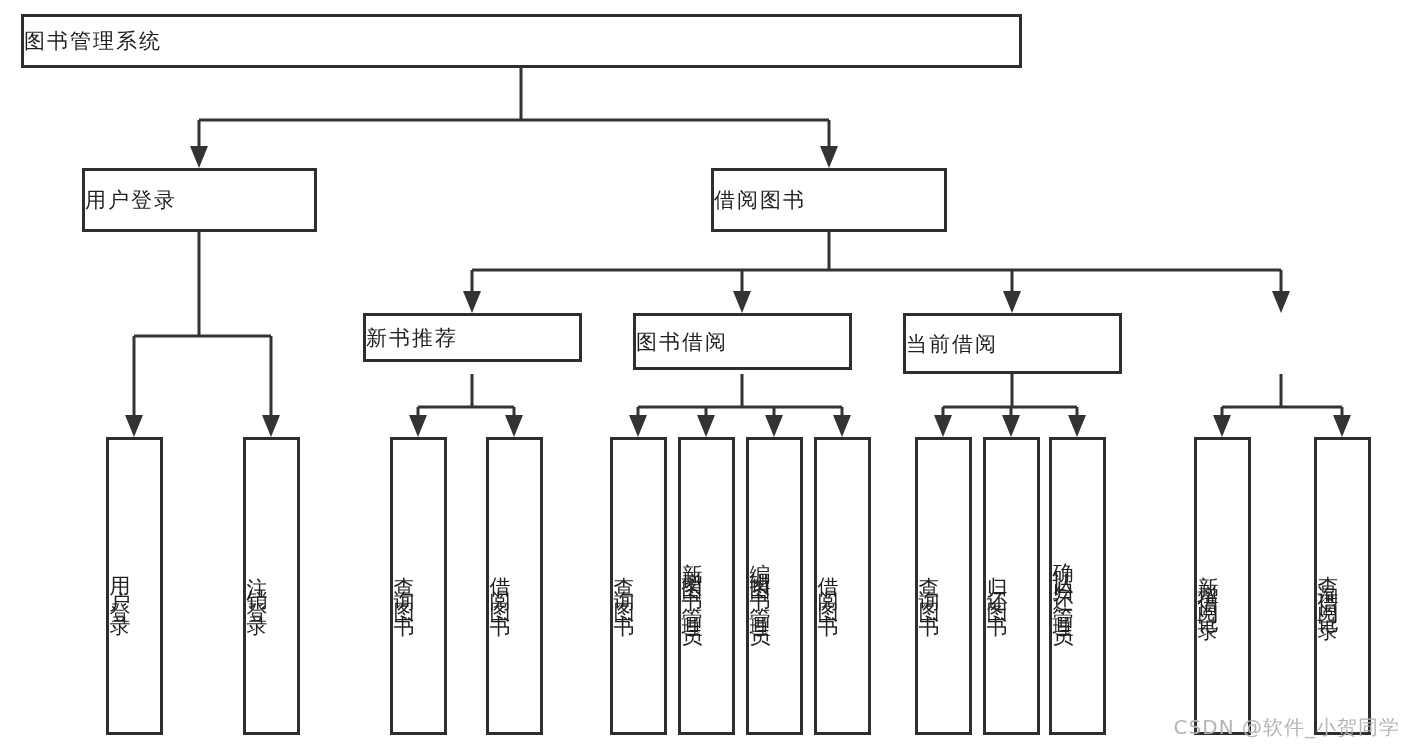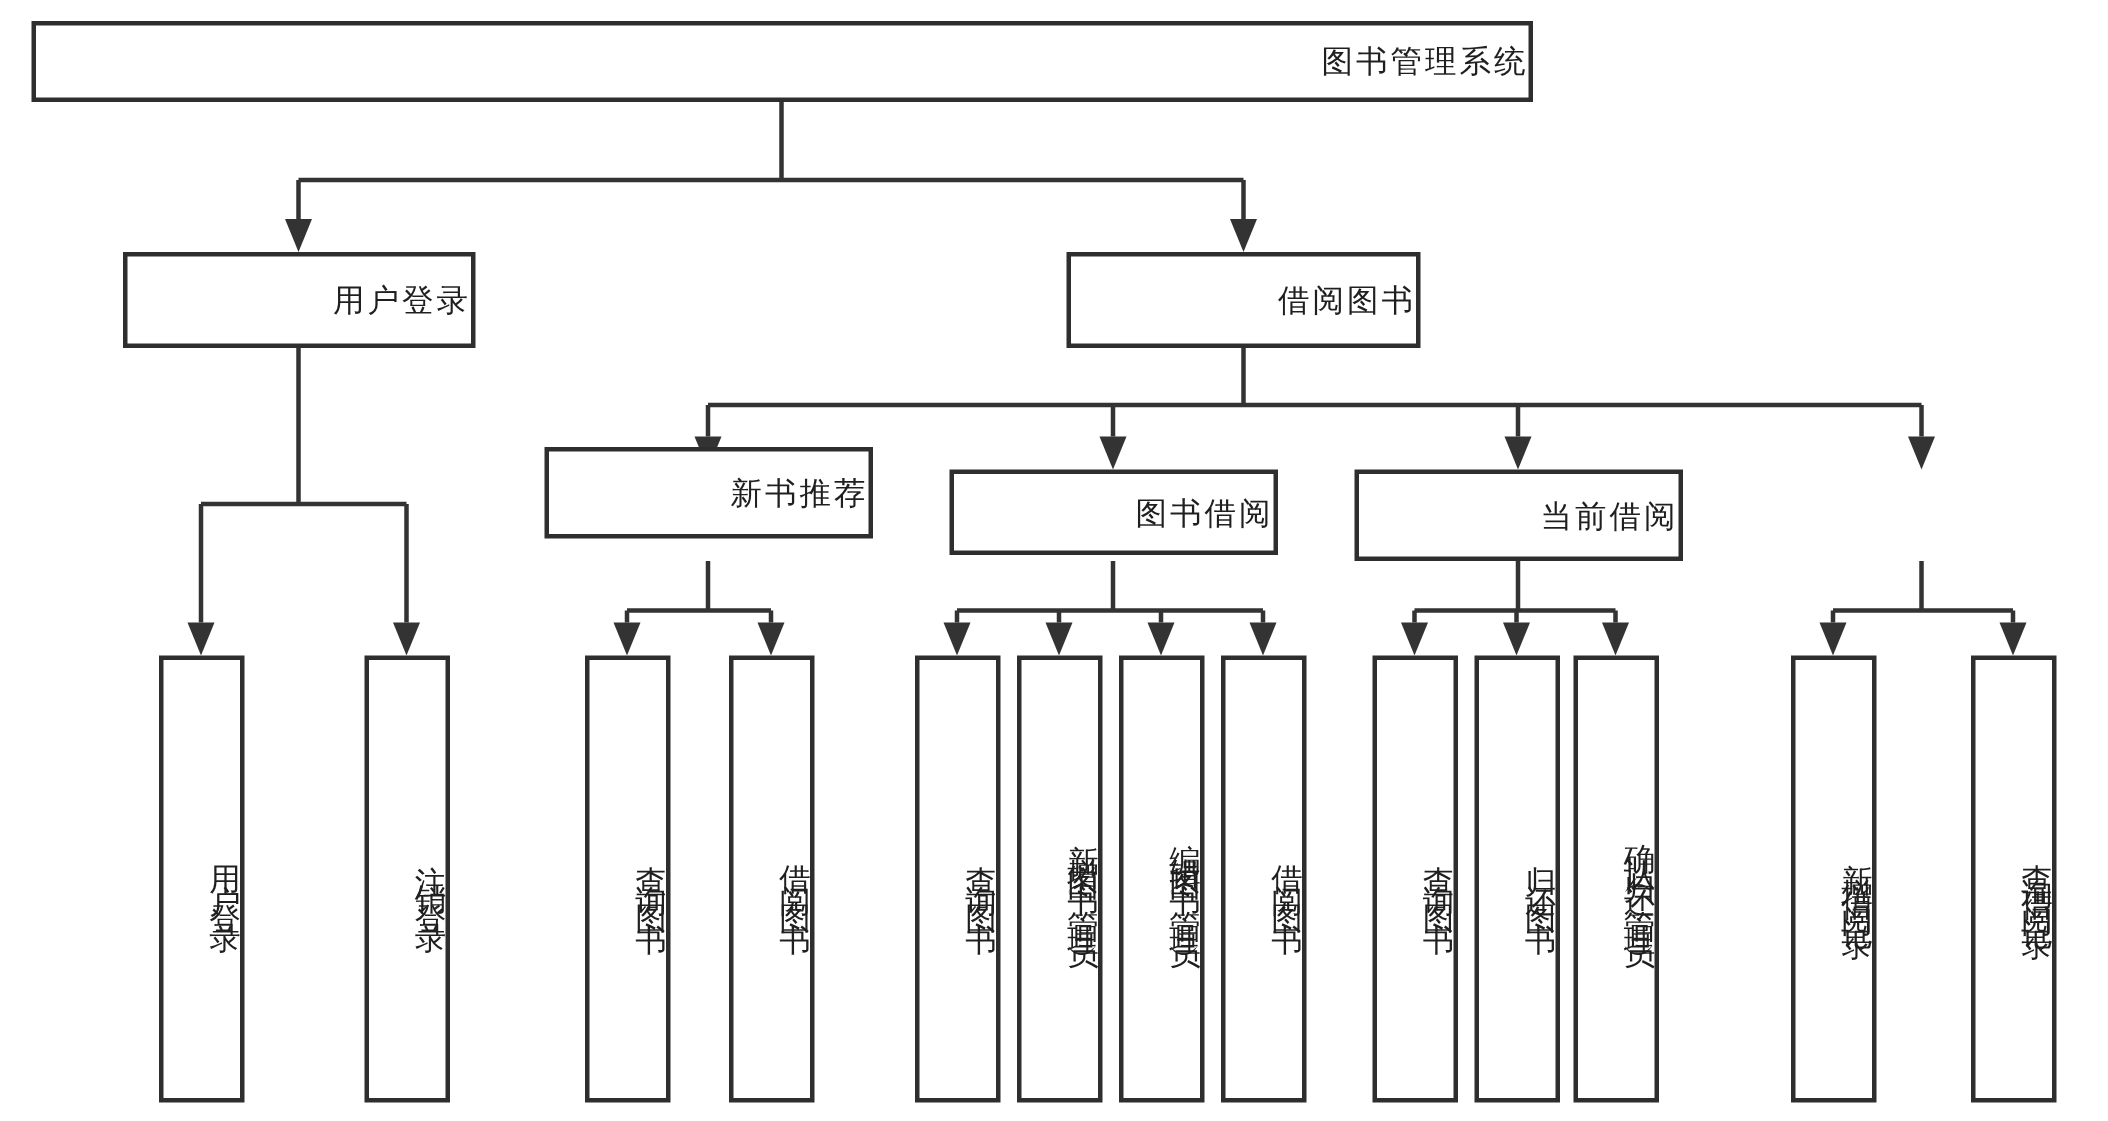--- a/index.html
+++ b/index.html
@@ -18,21 +18,21 @@
     overflow:hidden;
   }
   .stage svg{position:absolute;left:0;top:0;}
   .line{stroke:var(--line);stroke-width:3;fill:none;}
   .arrow{fill:var(--line);stroke:none;}
   .box{
     position:absolute;
     box-sizing:border-box;
     border:3px solid var(--border);
     background:#fff;
-    display:flex;align-items:center;justify-content:flex-end;
+    display:flex;align-items:center;justify-content:flex-start;
     color:var(--text);
     font-size:21px;
     letter-spacing:2px;
     text-align:center;
   }
   .leaf{top:437px;width:57px;height:298px;}
   .vtext{
     writing-mode:vertical-rl;
     text-orientation:mixed;
     letter-spacing:13px;
@@ -94,21 +94,21 @@
     <span>图书管理系统</span>
   </div>
 
   <div class="box" style="left:82px;top:168px;width:235px;height:64px">
     <span>用户登录</span>
   </div>
   <div class="box" style="left:711px;top:168px;width:236px;height:64px">
     <span>借阅图书</span>
   </div>
 
-  <div class="box" style="left:363px;top:298px;width:219px;height:61px">
+  <div class="box" style="left:363px;top:313px;width:219px;height:49px">
     <span>新书推荐</span>
   </div>
   <div class="box" style="left:633px;top:313px;width:219px;height:57px">
     <span>图书借阅</span>
   </div>
   <div class="box" style="left:903px;top:313px;width:219px;height:61px">
     <span>当前借阅</span>
   </div>
 
   <div class="box leaf" style="left:106px">
@@ -148,13 +148,14 @@
     <span class="vtext dense">确认归还（管理员）</span>
   </div>
 
   <div class="box leaf" style="left:1194px">
     <span class="vtext dense">新增借阅记录</span>
   </div>
   <div class="box leaf" style="left:1314px">
     <span class="vtext dense">查询借阅记录</span>
   </div>
 
+  <div class="watermark">CSDN @软件_小贺同学</div>
 </div>
 
 </body></html>

